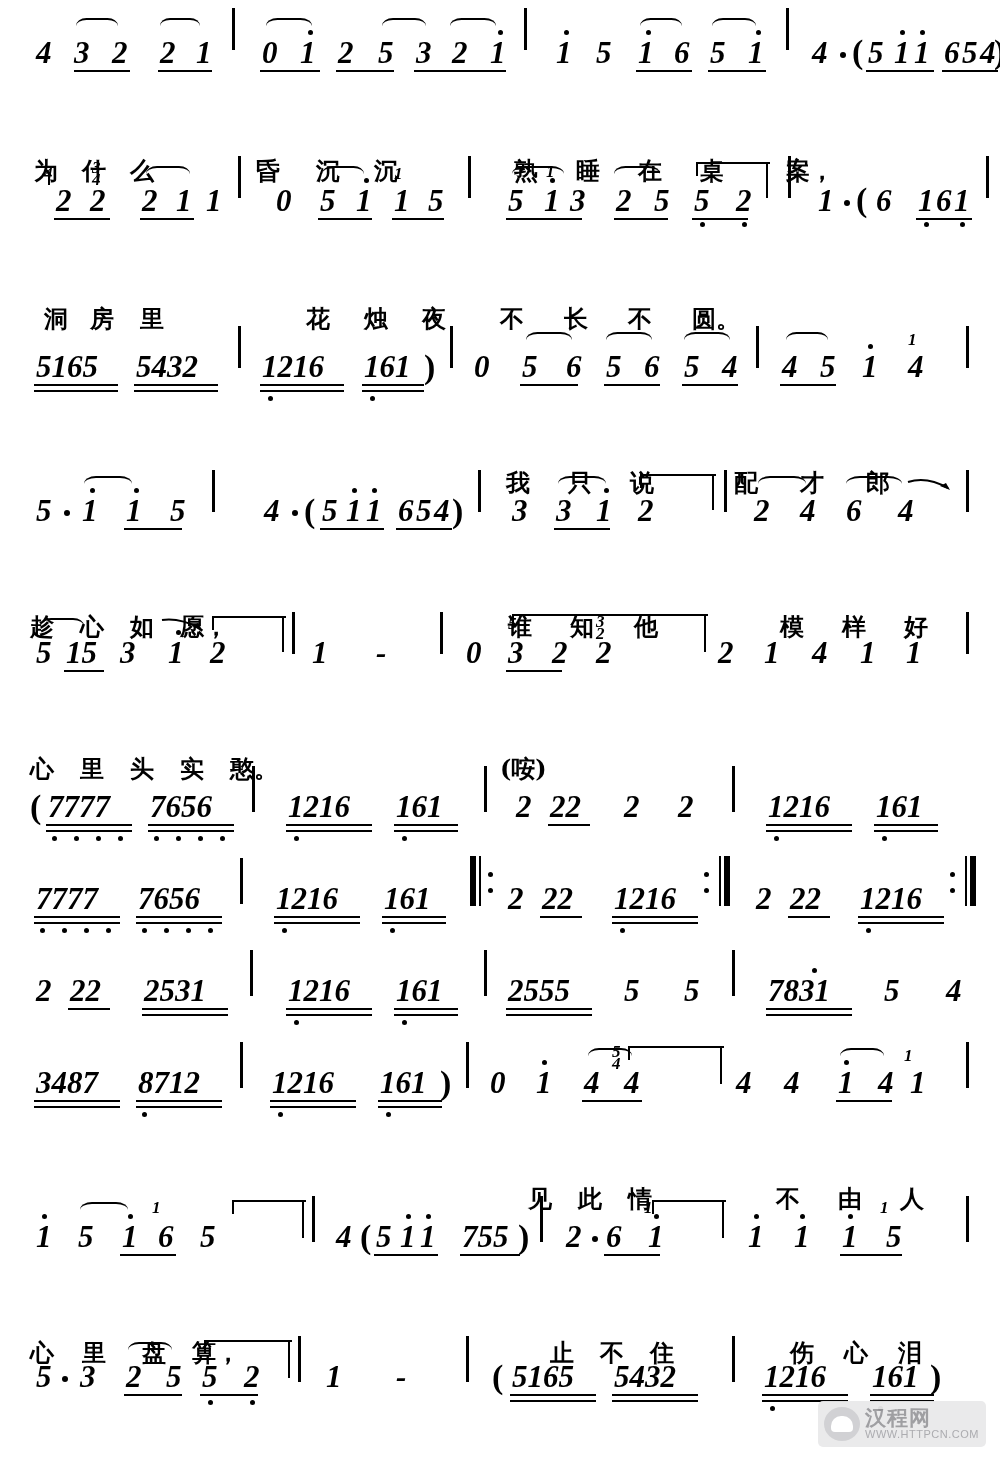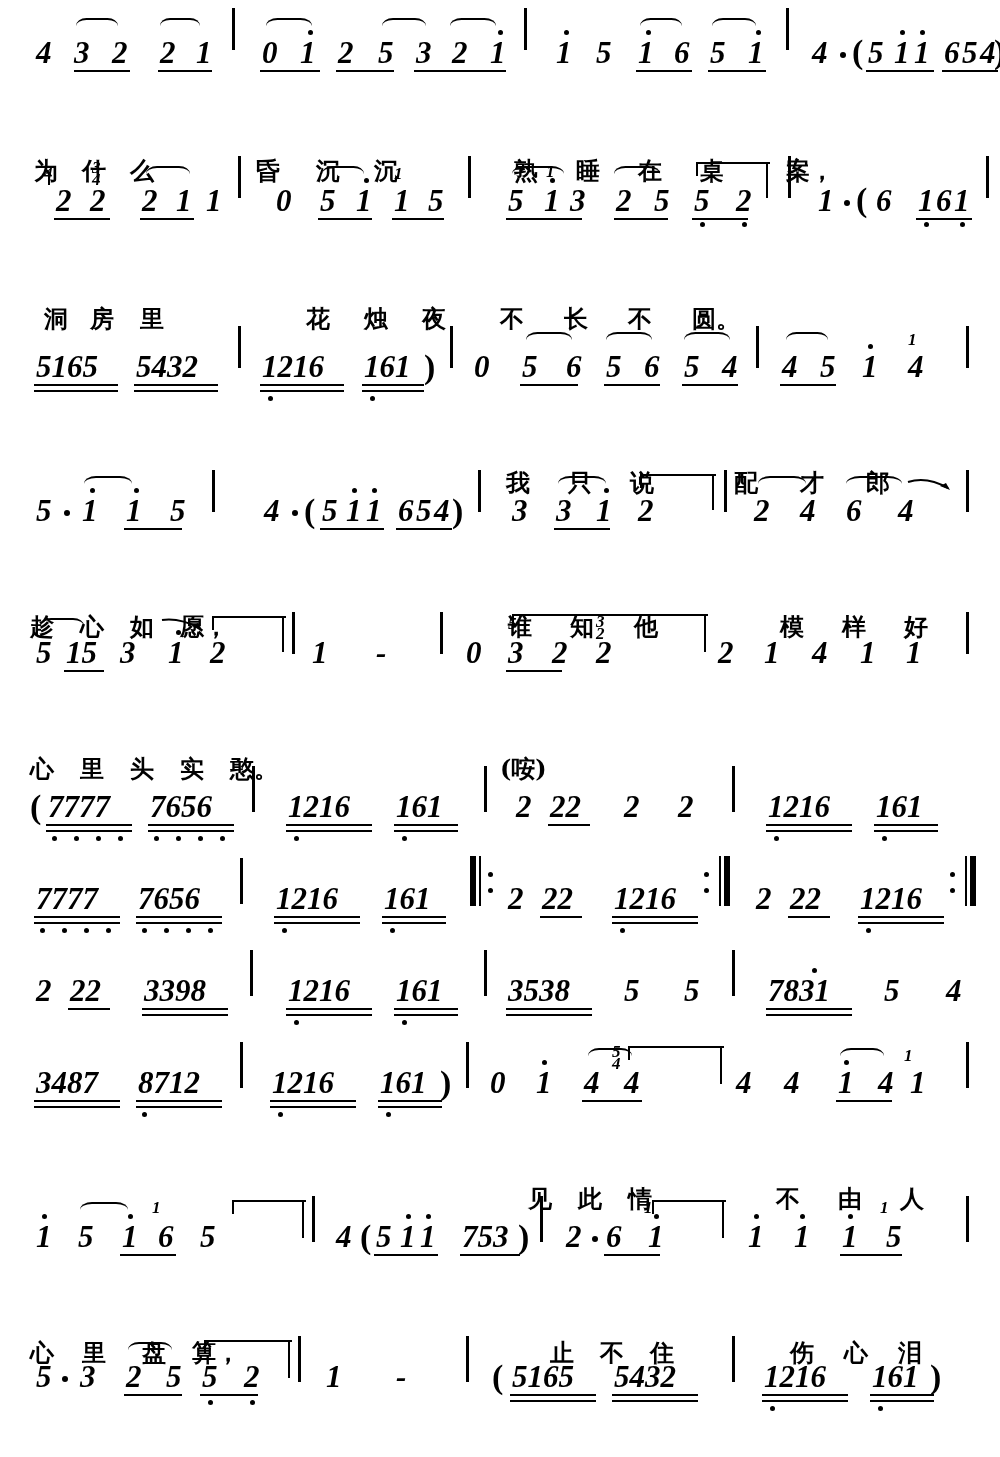--- a/index.html
+++ b/index.html
@@ -625,36 +625,36 @@
       <div class="odot" style="left:950px;top:20px;"></div>
       <div class="odot" style="left:950px;top:36px;"></div>
     </div>
   </div>
 
   <div class="system" style="position:absolute;left:0;top:944px;height:80px;">
     <div class="numrow">
       <span class="cell num" style="left:36px;top:30px;">2</span>
       <span class="cell num" style="left:70px;top:30px;">22</span>
       <div class="beam" style="left:68px;top:64px;width:42px;"></div>
-      <span class="cell num" style="left:144px;top:30px;">3398</span>
+      <span class="cell num" style="left:144px;top:30px;">2531</span>
       <div class="beam" style="left:142px;top:64px;width:86px;"></div>
       <div class="beam" style="left:142px;top:70px;width:86px;"></div>
       <div class="bar" style="left:250px;top:6px;height:46px;"></div>
 
       <span class="cell num" style="left:288px;top:30px;">1216</span>
       <div class="beam" style="left:286px;top:64px;width:86px;"></div>
       <div class="beam" style="left:286px;top:70px;width:86px;"></div>
       <div class="odot" style="left:294px;top:76px;"></div>
       <span class="cell num" style="left:396px;top:30px;">161</span>
       <div class="beam" style="left:394px;top:64px;width:64px;"></div>
       <div class="beam" style="left:394px;top:70px;width:64px;"></div>
       <div class="odot" style="left:402px;top:76px;"></div>
       <div class="bar" style="left:484px;top:6px;height:46px;"></div>
 
-      <span class="cell num" style="left:508px;top:30px;">3538</span>
+      <span class="cell num" style="left:508px;top:30px;">2555</span>
       <div class="beam" style="left:506px;top:64px;width:86px;"></div>
       <div class="beam" style="left:506px;top:70px;width:86px;"></div>
       <span class="cell num" style="left:624px;top:30px;">5</span>
       <span class="cell num" style="left:684px;top:30px;">5</span>
       <div class="bar" style="left:732px;top:6px;height:46px;"></div>
 
       <span class="cell num" style="left:768px;top:30px;">7831</span>
       <div class="beam" style="left:766px;top:64px;width:86px;"></div>
       <div class="beam" style="left:766px;top:70px;width:86px;"></div>
       <div class="odot" style="left:812px;top:24px;"></div>
@@ -733,21 +733,21 @@
       <div class="stem" style="left:302px;top:10px;height:38px;"></div>
       <div class="bar" style="left:312px;top:6px;height:46px;"></div>
 
       <span class="cell num" style="left:336px;top:30px;">4</span>
       <span class="paren" style="left:360px;top:28px;">(</span>
       <span class="cell num" style="left:376px;top:30px;">5</span>
       <span class="cell num" style="left:400px;top:30px;">1</span>
       <div class="odot" style="left:406px;top:24px;"></div>
       <span class="cell num" style="left:420px;top:30px;">1</span>
       <div class="odot" style="left:426px;top:24px;"></div>
-      <span class="cell num" style="left:462px;top:30px;">753</span>
+      <span class="cell num" style="left:462px;top:30px;">755</span>
       <span class="paren" style="left:518px;top:28px;">)</span>
       <div class="beam" style="left:374px;top:64px;width:64px;"></div>
       <div class="beam" style="left:460px;top:64px;width:60px;"></div>
       <div class="bar" style="left:540px;top:6px;height:46px;"></div>
 
       <span class="cell num" style="left:566px;top:30px;">2</span>
       <div class="adot" style="left:592px;top:46px;"></div>
       <span class="cell num" style="left:606px;top:30px;">6</span>
       <span class="tiny" style="left:644px;top:8px;">1</span>
       <span class="cell num" style="left:648px;top:30px;">1</span>
@@ -823,14 +823,21 @@
       <div class="odot" style="left:878px;top:76px;"></div>
     </div>
     <div class="lyricrow">
       
       
       
       
     </div>
   </div>
 
+  <div id="watermark">
+    <div class="wm-logo"></div>
+    <div class="wm-text">
+      <span class="wm-main">汉程网</span>
+      <span class="wm-sub">WWW.HTTPCN.COM</span>
+    </div>
+  </div>
 
 </div>
 
 </body></html>

